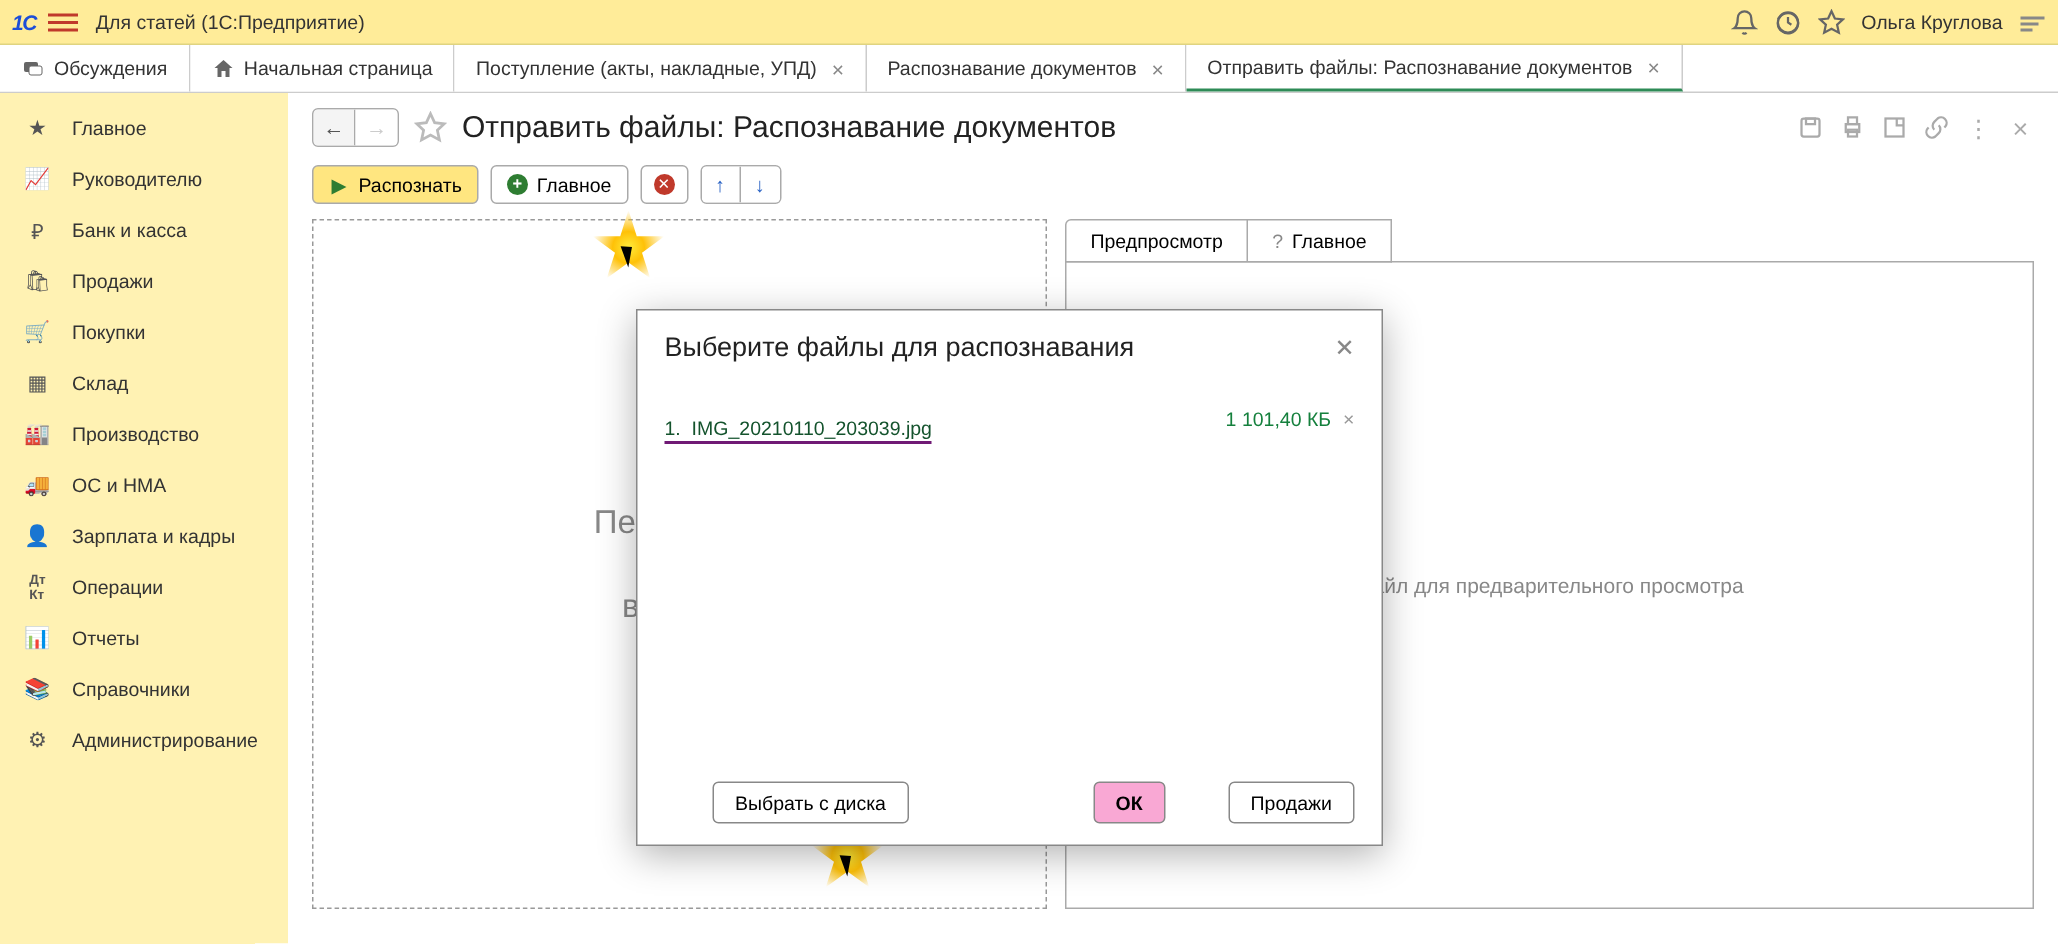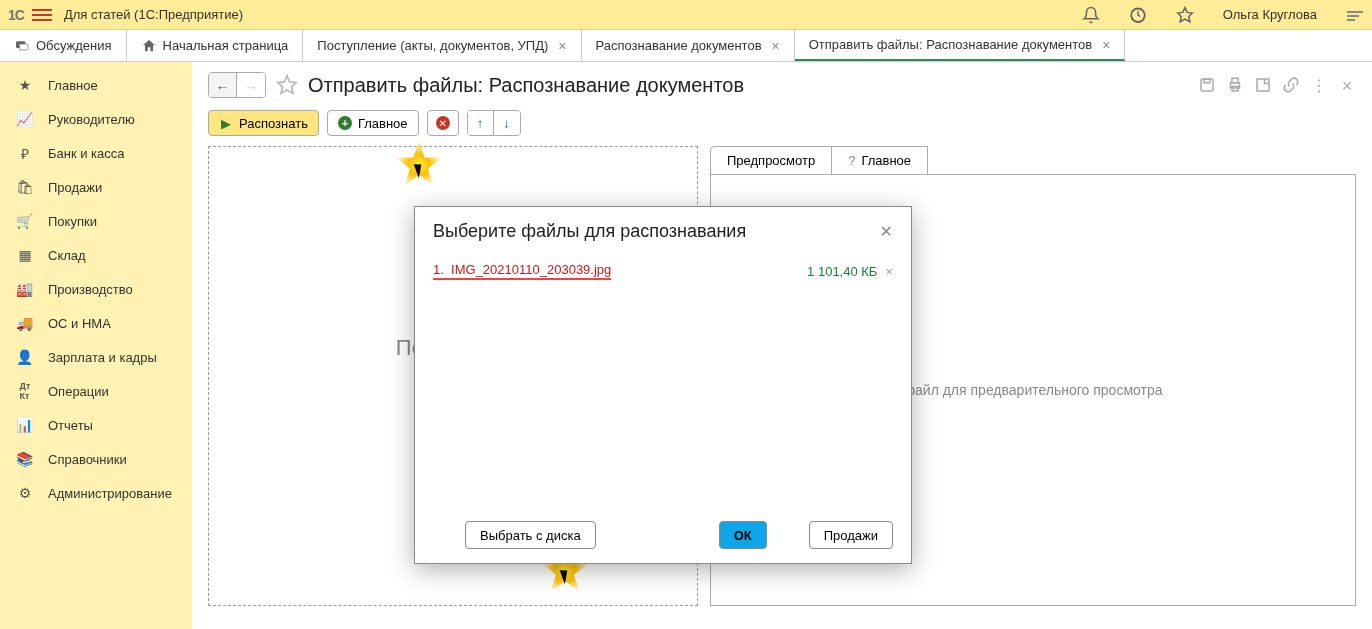--- a/index.html
+++ b/index.html
@@ -1,24 +1,24 @@
 <!DOCTYPE html>
 <html><head>
 <meta charset="utf-8">
 <style>
 * { margin: 0; padding: 0; box-sizing: border-box; font-family: Arial, sans-serif; }
 body { width: 1372px; height: 629px; overflow: hidden; background: #fff; position: relative; }
 
 
 .title-bar { height: 30px; background: #ffec99; display: flex; align-items: center; padding: 0 8px; border-bottom: 1px solid #e0d480; }
-.logo { color: #737373; font-weight: bold; font-size: 14px; margin-right: 8px; letter-spacing: -1px; }
+.logo { color: #1d4ed8; font-weight: bold; font-size: 14px; margin-right: 8px; font-style: italic; letter-spacing: -1px; }
 .hamburger { width: 20px; height: 20px; margin-right: 12px; cursor: pointer; display: flex; flex-direction: column; justify-content: center; gap: 3px; }
 .hamburger span { display: block; height: 2px; background: #c0392b; }
 .title-text { font-size: 13px; color: #333; }
-.title-right { margin-left: auto; display: flex; align-items: center; gap: 29px; }
+.title-right { margin-left: auto; display: flex; align-items: center; gap: 11px; }
 .title-icon { width: 18px; height: 18px; cursor: pointer; display: flex; align-items: center; justify-content: center; color: #666; }
 .user-name { font-size: 13px; color: #333; }
 .menu-lines { display: flex; flex-direction: column; gap: 2px; padding-top: 2px; }
 .menu-lines span { display: block; height: 2px; background: #888; }
 
 
 .tabs-bar { height: 32px; background: #fff; display: flex; border-bottom: 1px solid #ccc; }
 .tab { display: flex; align-items: center; padding: 0 14px; font-size: 13px; color: #333; border-right: 1px solid #ccc; cursor: pointer; gap: 6px; background: #fff; }
 .tab.home { background: #fff; }
 .tab.active { border-bottom: 2px solid #2e8b57; }
@@ -61,32 +61,32 @@
 .panels { display: flex; gap: 12px; height: 460px; }
 .drop-panel { flex: 0 0 490px; border: 1px dashed #999; display: flex; flex-direction: column; align-items: center; justify-content: center; color: #888; font-size: 22px; }
 .right-panel { flex: 1; display: flex; flex-direction: column; }
 .tabs-mini { display: flex; margin-bottom: -1px; align-items: center; }
 .mini-tab { padding: 6px 16px; font-size: 13px; border: 1px solid #aaa; background: #fff; cursor: pointer; display:flex; gap:6px; align-items:center; }
 .mini-tab:first-child { border-top-left-radius: 4px; }
 .mini-tab:not(:first-child){ border-left:none; }
 .preview-box { flex: 1; border: 1px solid #aaa; display: flex; align-items: center; justify-content: center; color: #888; font-size: 14px; }
 
 
-.dialog { position: absolute; left: 414px; top: 206px; width: 498px; height: 358px; background: #fff; border: 1px solid #888; box-shadow: 0 6px 24px rgba(0,0,0,0.3); display: flex; flex-direction: column; z-index: 10; }
+.dialog { position: absolute; left: 424px; top: 206px; width: 498px; height: 358px; background: #fff; border: 1px solid #888; box-shadow: 0 6px 24px rgba(0,0,0,0.3); display: flex; flex-direction: column; z-index: 10; }
 .dialog-header { padding: 14px 18px 8px; display: flex; align-items: center; }
 .dialog-title { font-size: 18px; color: #222; }
 .dialog-close { margin-left: auto; color: #888; cursor: pointer; font-size: 16px; }
 .dialog-body { flex: 1; padding: 8px 18px; }
 .file-row { display: flex; align-items: center; font-size: 13px; padding: 4px 0; }
-.file-name { color: #b91c1c; border-bottom: 2px solid #ef4444; padding-bottom: 1px; }
+.file-name { color: #14532d; border-bottom: 2px solid #701a75; padding-bottom: 1px; margin-top: 16px; }
 .file-size { margin-left: auto; color: #15803d; }
 .file-remove { color: #999; margin-left: 8px; cursor: pointer; font-size: 13px; }
 .dialog-footer { padding: 10px 18px 14px; display: flex; align-items: center; }
 .dlg-btn { height: 28px; padding: 0 14px; border: 1px solid #888; border-radius: 4px; font-size: 13px; cursor: pointer; background: #fff; margin-left: 32px; }
-.dlg-btn.ok { background: #0ea5e9; font-weight: bold; }
+.dlg-btn.ok { background: #f9a8d4; font-weight: bold; }
 .dlg-right { margin-left: auto; display: flex; gap: 10px; }
 
 
 .spark { position: absolute; width: 50px; height: 50px; pointer-events: none; }
 .spark::before { content: ""; position: absolute; inset: 0; background: radial-gradient(circle, #ffeb3b 0%, #ffc107 30%, transparent 70%); clip-path: polygon(50% 0%, 61% 35%, 98% 35%, 68% 57%, 79% 91%, 50% 70%, 21% 91%, 32% 57%, 2% 35%, 39% 35%); }
 .spark::after { content: ""; position: absolute; left: 22px; top: 22px; width: 0; height: 0; border-left: 7px solid #000; border-right: 3px solid transparent; border-bottom: 12px solid transparent; border-top: 3px solid transparent; transform: rotate(-20deg); }
 .spark1 { left: 394px; top: 140px; }
 .spark2 { left: 540px; top: 546px; }
 
 svg { width: 100%; height: 100%; }
@@ -144,21 +144,21 @@
   </div>
   <div class="tab home">
     <span class="tab-icon">
       <svg viewBox="0 0 24 24" fill="currentColor">
           <path d="M12 3l9 8h-3v9h-4v-6H10v6H6v-9H3z"></path>
         </svg>
     </span>
     <span>Начальная страница</span>
   </div>
   <div class="tab">
-    <span>Поступление (акты, документов, УПД)</span>
+    <span>Поступление (акты, накладные, УПД)</span>
     <span class="close">×</span>
   </div>
   <div class="tab">
     <span>Распознавание документов</span>
     <span class="close">×</span>
   </div>
   <div class="tab active">
     <span>Отправить файлы: Распознавание документов</span>
     <span class="close">×</span>
   </div>

